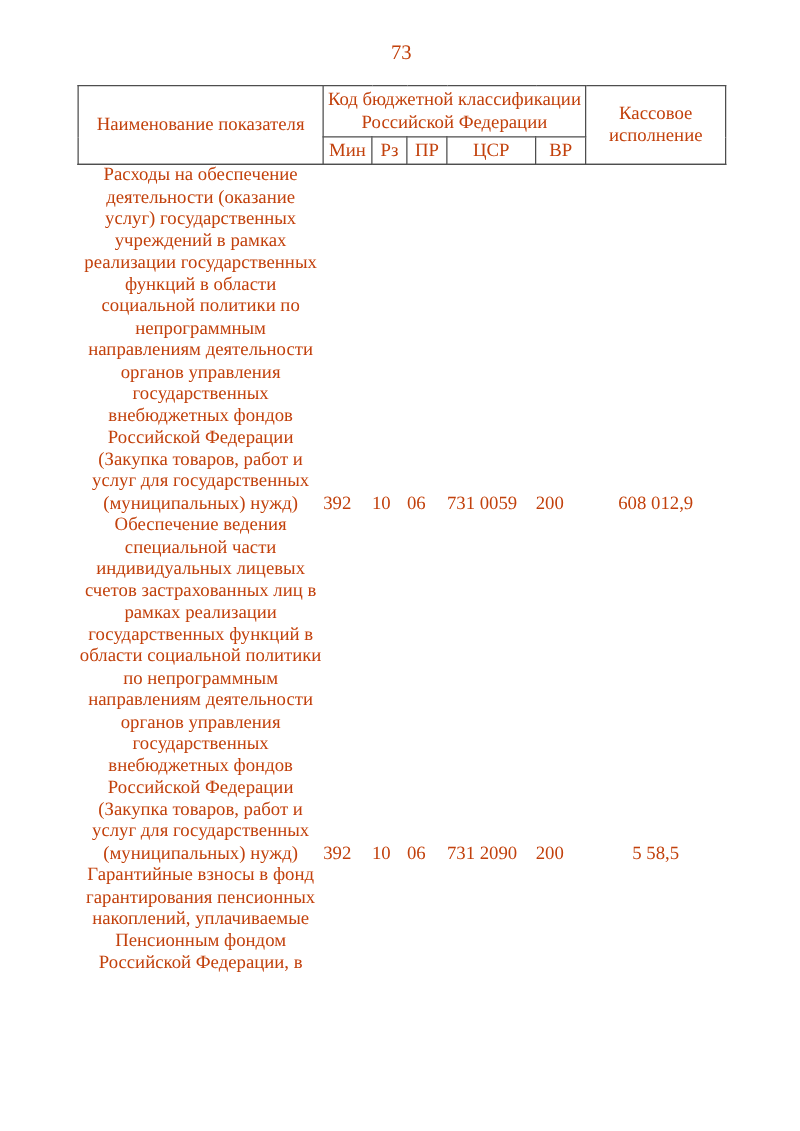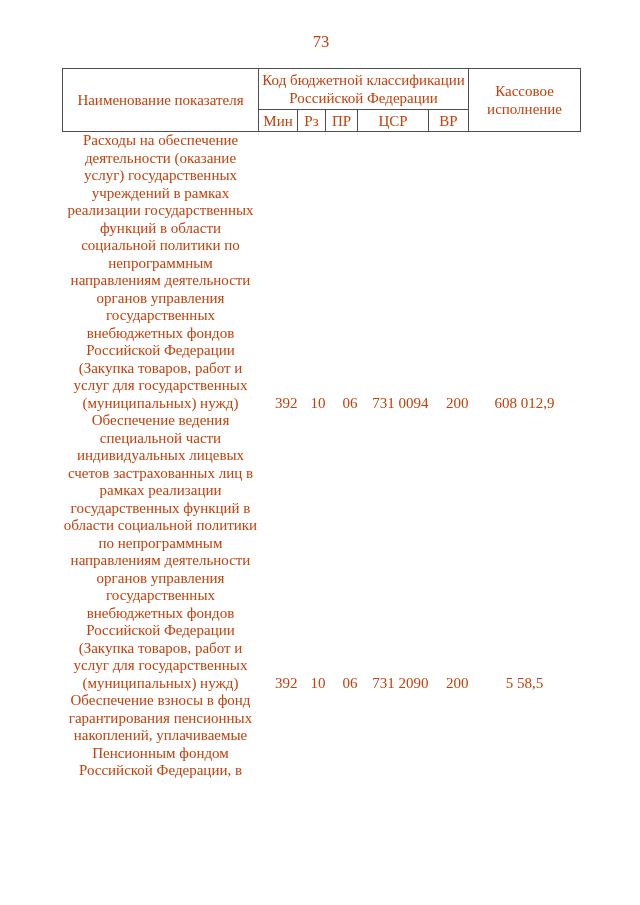--- a/index.html
+++ b/index.html
@@ -63,21 +63,21 @@
     vertical-align: bottom;
     padding-top: 12px;
     line-height: 17.5px;
   }
   td.name-cell {
     text-align: center;
     white-space: pre-line;
     padding-left: 1px;
   }
   td.code-cell {
-    text-align: right;
+    text-align: left;
   }
   td.cash-cell {
     text-align: center;
     padding-right: 3px;
   }
 </style>
 </head>
 <body>
 
 <div class="page">
@@ -124,21 +124,21 @@
 органов управления
 государственных
 внебюджетных фондов
 Российской Федерации
 (Закупка товаров, работ и
 услуг для государственных
 (муниципальных) нужд)</td>
         <td class="code-cell">392</td>
         <td class="code-cell">10</td>
         <td class="code-cell">06</td>
-        <td class="code-cell">731 0094</td>
+        <td class="code-cell">731 0059</td>
         <td class="code-cell">200</td>
         <td class="cash-cell">608 012,9</td>
       </tr>
       <tr>
         <td class="name-cell">Обеспечение ведения
 специальной части
 индивидуальных лицевых
 счетов застрахованных лиц в
 рамках реализации
 государственных функций в
@@ -153,21 +153,21 @@
 услуг для государственных
 (муниципальных) нужд)</td>
         <td class="code-cell">392</td>
         <td class="code-cell">10</td>
         <td class="code-cell">06</td>
         <td class="code-cell">731 2090</td>
         <td class="code-cell">200</td>
         <td class="cash-cell">5 58,5</td>
       </tr>
       <tr>
-        <td class="name-cell">Обеспечение взносы в фонд
+        <td class="name-cell">Гарантийные взносы в фонд
 гарантирования пенсионных
 накоплений, уплачиваемые
 Пенсионным фондом
 Российской Федерации, в</td>
         <td class="code-cell"></td>
         <td class="code-cell"></td>
         <td class="code-cell"></td>
         <td class="code-cell"></td>
         <td class="code-cell"></td>
         <td class="cash-cell"></td>

